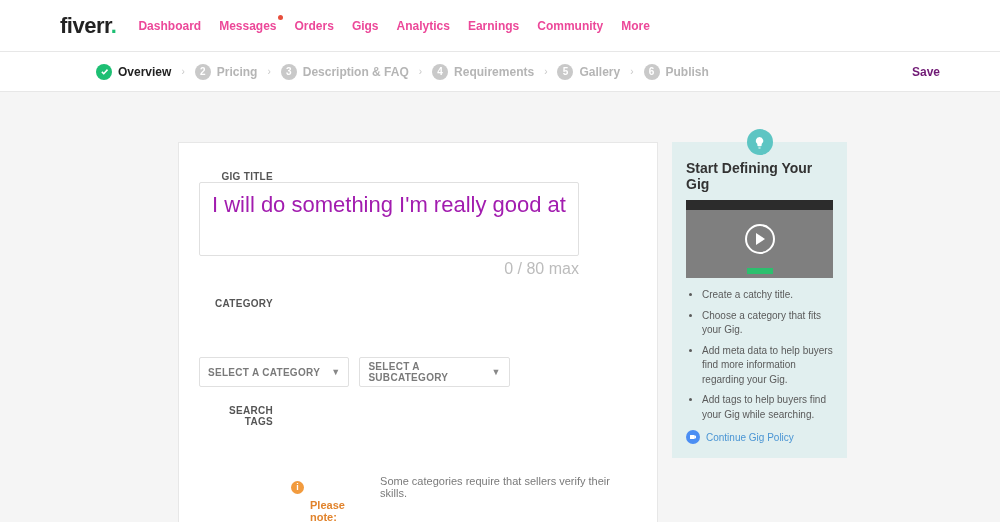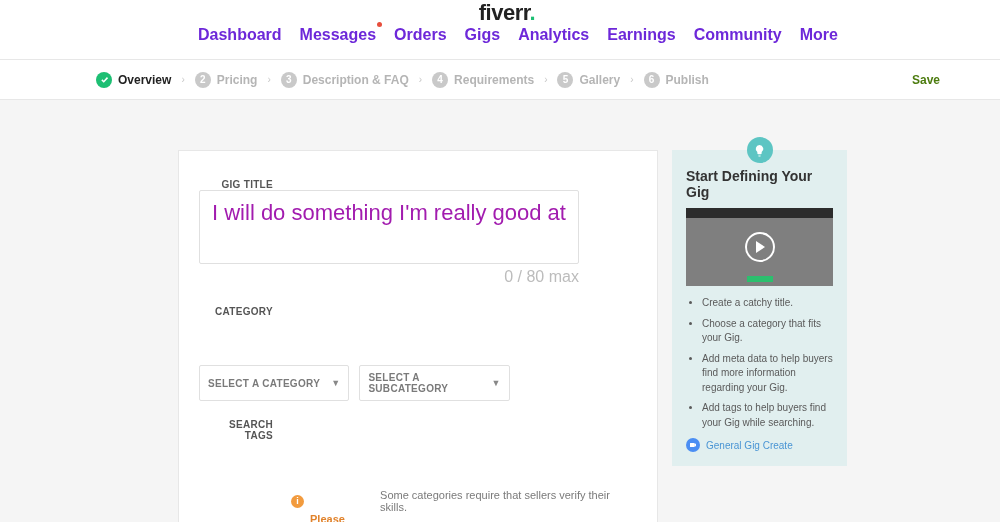--- a/index.html
+++ b/index.html
@@ -1,42 +1,42 @@
 <!DOCTYPE html>
 <html><head>
 <meta charset="utf-8">
 <style>
   * { box-sizing: border-box; margin: 0; padding: 0; }
   body { font-family: -apple-system, "Helvetica Neue", Arial, sans-serif; background: #f5f5f5; width: 1000px; height: 522px; overflow: hidden; color: #555; }
-  .topnav { background: #fff; height: 60px; display: flex; align-items: center; padding: 0 24px 0 60px; border-bottom: 1px solid #e7e7e7; flex-direction: column; }
+  .topnav { background: #fff; height: 52px; display: flex; align-items: center; padding: 0 24px 0 60px; border-bottom: 1px solid #e7e7e7; }
   .logo { font-weight: 900; font-size: 22px; color: #222; letter-spacing: -0.5px; margin-right: 22px; }
   .logo .dot { color: #1dbf73; }
-  .navlinks { display: flex; gap: 18px; font-size: 16px; color: #6d28d9; font-weight: 600; }
+  .navlinks { display: flex; gap: 18px; font-size: 12px; color: #ec4899; font-weight: 600; }
   .navlink { position: relative; cursor: pointer; }
   .navlink .notif { position: absolute; top: -4px; right: -6px; width: 5px; height: 5px; background: #e74e3c; border-radius: 50%; }
   .nav-right { margin-left: auto; display: flex; align-items: center; gap: 14px; }
   .switch-btn { color: #1dbf73; font-weight: 700; font-size: 13px; cursor: pointer; }
   .avatar { width: 22px; height: 22px; border-radius: 50%; background: radial-gradient(circle at 30% 30%, #d6b596, #6a4f3c); }
   .steps-bar { background: #fff; height: 40px; display: flex; align-items: center; padding: 0 60px 0 96px; border-bottom: 1px solid #e7e7e7; font-size: 12px; }
   .step { display: flex; align-items: center; gap: 6px; color: #b5b5b5; font-weight: 600; }
   .step.active { color: #222; }
   .step-num { width: 16px; height: 16px; border-radius: 50%; background: #c9c9c9; color: #fff; font-size: 10px; display: flex; align-items: center; justify-content: center; font-weight: 700; }
   .step.active .step-num { background: #1dbf73; }
   .step.active .step-num svg { width: 9px; height: 9px; }
   .step-arrow { margin: 0 10px; color: #c9c9c9; font-size: 10px; }
-  .save-link { margin-left: auto; color: #4d7c0f; font-size: 12px; font-weight: 600; cursor: pointer; }
+  .save-link { margin-left: auto; color: #701a75; font-size: 12px; font-weight: 600; cursor: pointer; }
   .content { padding: 50px 60px 0 178px; display: flex; gap: 14px; align-items: flex-start; }
   .form-card { background: #fff; border: 1px solid #e7e7e7; width: 480px; padding: 22px 20px 18px 20px; }
   .form-row { display: flex; margin-bottom: 12px; align-items: flex-start; flex-direction: column; }
   .form-label { width: 92px; text-align: right; font-size: 10px; font-weight: 700; color: #555; padding-top: 6px; padding-right: 18px; letter-spacing: 0.3px; }
   .form-field { flex: 1; }
   .title-input { width: 100%; height: 74px; border: 1px solid #e0e0e0; border-radius: 2px; padding: 8px 12px; font-size: 22px; color: #a21caf; font-weight: 400; resize: none; line-height: 1.3; }
   .title-counter { text-align: right; font-size: 16px; color: #bcbcbc; margin-top: 4px; }
   .selects-row { display: flex; gap: 10px; }
-  .select-box { flex: 1; height: 36px; border: 1px solid #e0e0e0; border-radius: 2px; display: flex; align-items: center; justify-content: space-between; padding: 0 8px; font-size: 10px; font-weight: 700; color: #7a7a7a; letter-spacing: 0.3px; cursor: pointer; }
+  .select-box { flex: 1; height: 30px; border: 1px solid #e0e0e0; border-radius: 2px; display: flex; align-items: center; justify-content: space-between; padding: 0 8px; font-size: 10px; font-weight: 700; color: #7a7a7a; letter-spacing: 0.3px; cursor: pointer; }
   .select-box .caret { font-size: 9px; color: #888; }
   .tags-input { width: 100%; height: 28px; border: 1px solid #e0e0e0; border-radius: 2px; }
   .tags-hint { text-align: right; font-size: 10px; color: #bcbcbc; margin-top: 4px; }
   .note-row { display: flex; align-items: center; gap: 6px; padding-left: 92px; margin-top: 24px; font-size: 11px; color: #7a7a7a; }
   .note-icon { width: 13px; height: 13px; background: #f29b3e; border-radius: 50%; color: #fff; font-size: 9px; font-weight: 900; display: flex; align-items: center; justify-content: center; flex-shrink: 0; }
   .note-label { color: #e1832c; font-weight: 700; margin-top: 48px; }
   .tips-card { background: #e1efef; width: 175px; padding: 14px 14px 14px 14px; font-size: 11px; color: #555; position: relative; }
   .bulb-wrap { position: absolute; top: -13px; left: 50%; transform: translateX(-50%); width: 26px; height: 26px; border-radius: 50%; background: #5dc5c3; display: flex; align-items: center; justify-content: center; }
   .tips-title { font-weight: 700; font-size: 14px; color: #333; margin-bottom: 8px; margin-top: 4px; }
   .video-thumb { background: #7f7f7f; width: 100%; height: 78px; position: relative; margin-bottom: 10px; overflow: hidden; }
@@ -156,21 +156,21 @@
       <li>Choose a category that fits your Gig.</li>
       <li>Add meta data to help buyers find more information regarding your Gig.</li>
       <li>Add tags to help buyers find your Gig while searching.</li>
     </ul>
     <div class="policy-row">
       <span class="policy-icon">
         <svg width="8" height="8" viewBox="0 0 24 24" fill="#fff">
             <path d="M17 10.5V7a1 1 0 0 0-1-1H4a1 1 0 0 0-1 1v10a1 1 0 0 0 1 1h12a1 1 0 0 0 1-1v-3.5l4 4v-11z"></path>
           </svg>
       </span>
-      <span class="policy-link">General Gig Create</span>
+      <span class="policy-link">Continue Gig Policy</span>
     </div>
   </div>
 </div>
 
 <div class="bottom-actions">
   <button class="btn-cancel">Cancel</button>
   <button class="btn-continue">Save &amp; Continue</button>
 </div>
 
 </body></html>

